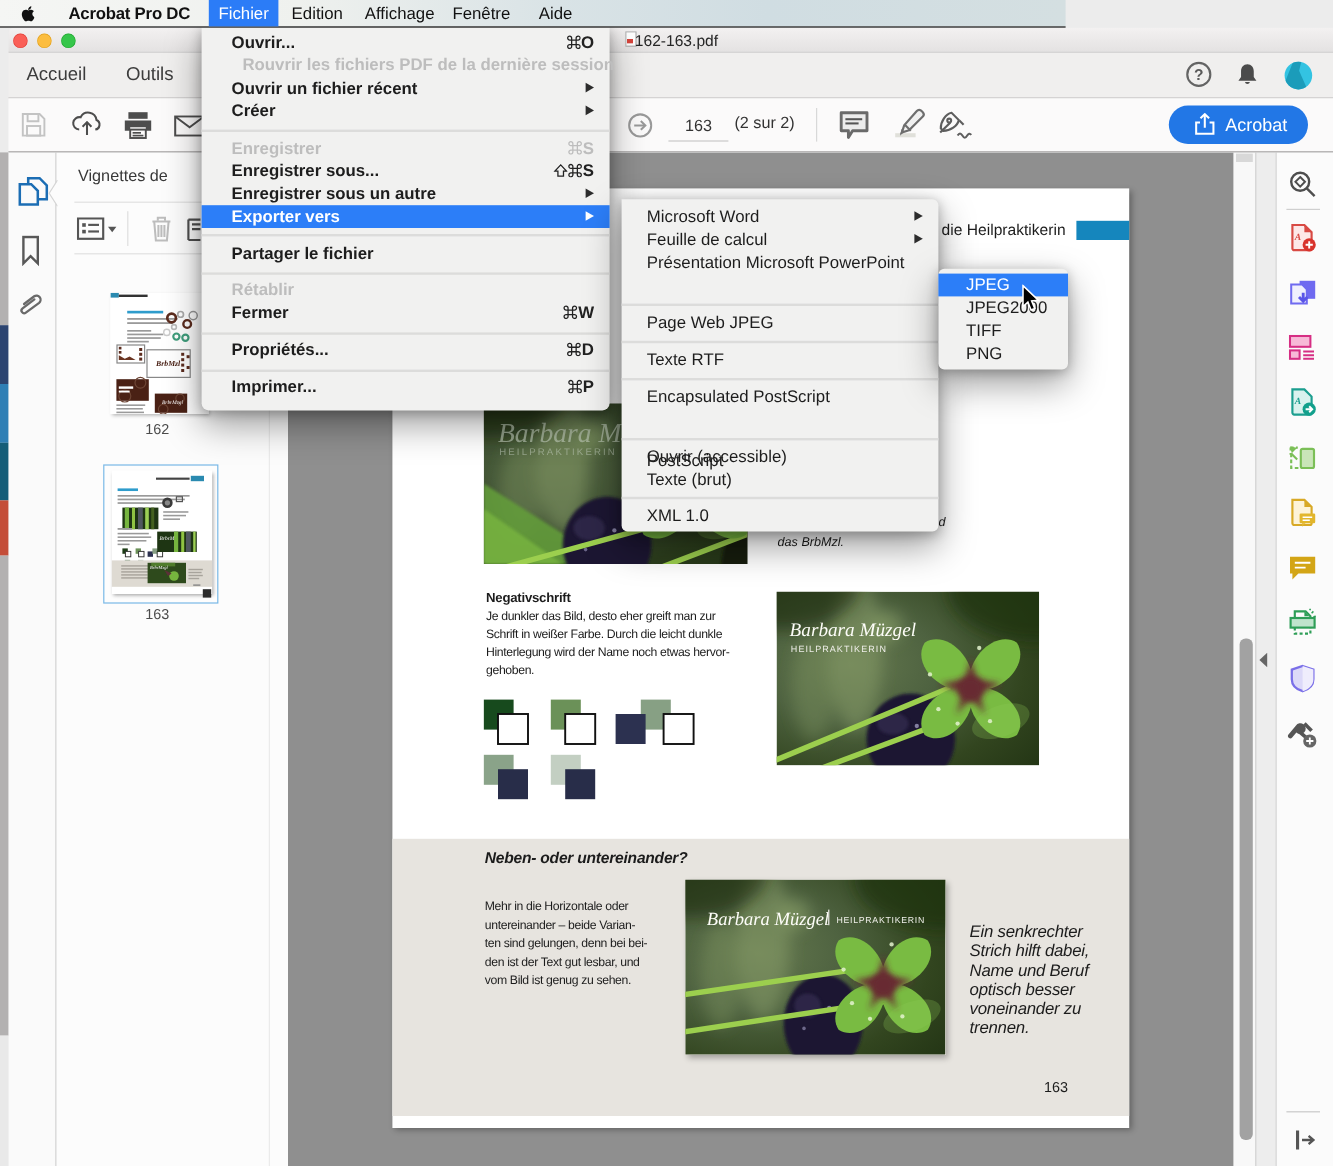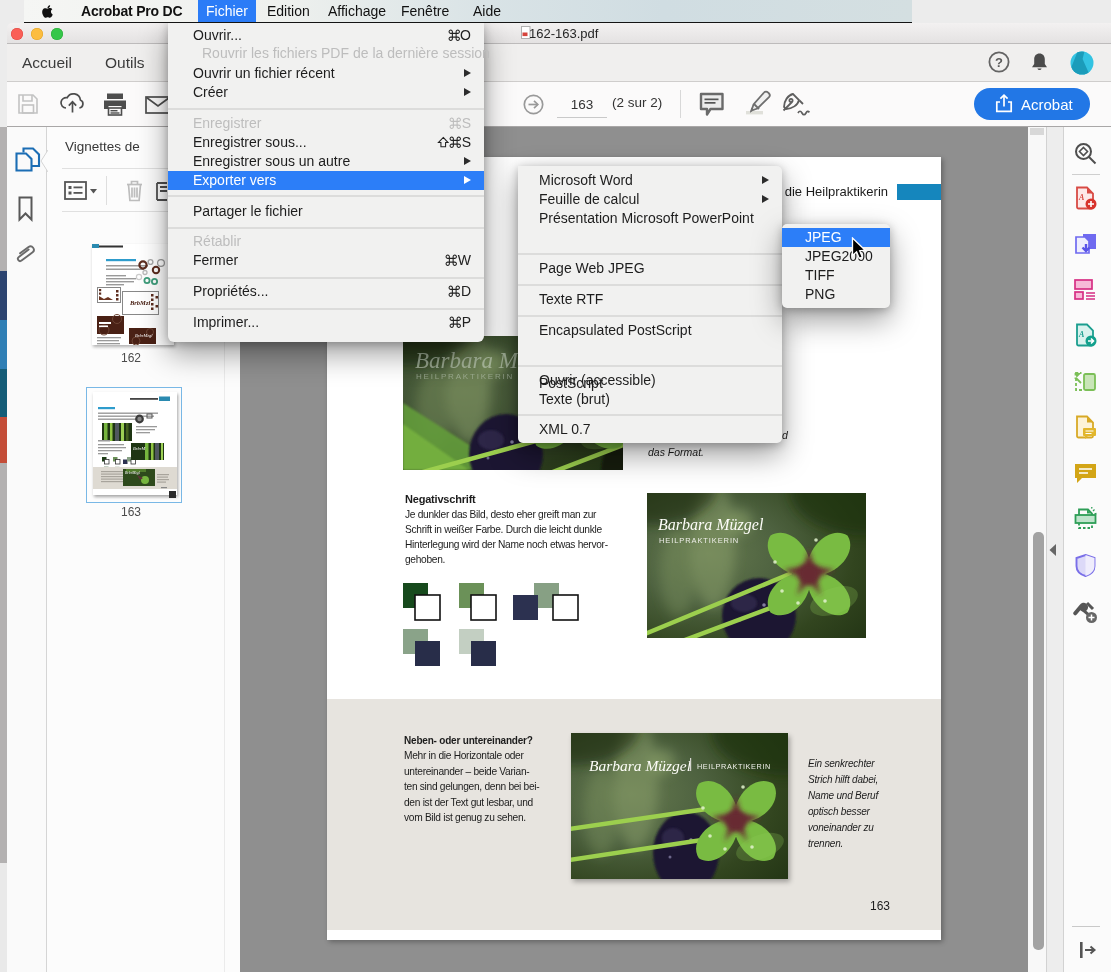--- a/index.html
+++ b/index.html
@@ -1,16 +1,16 @@
 <!DOCTYPE html>
 <html><head><meta charset="utf-8"><style>
 html,body{margin:0;padding:0;}
 body{width:1111px;height:972px;overflow:hidden;font-family:"Liberation Sans",sans-serif;position:relative;background:#ececec;}
 .abs{position:absolute;}
-#menubar{left:0;top:0;width:888px;height:22px;background:linear-gradient(to right,#f5f6f4 0%,#eff1ee 28%,#d9e3e6 52%,#d0dde2 72%,#d4dfe1 100%);border-bottom:1px solid #141414;z-index:90;margin-left:24px;}
+#menubar{left:0;top:0;width:888px;height:22px;background:linear-gradient(to right,#f5f6f4 0%,#eff1ee 28%,#d9e3e6 52%,#d0dde2 72%,#d4dfe1 100%);border-bottom:1px solid #141414;z-index:90;}
 #menubar .mi{position:absolute;top:0;height:22px;line-height:23px;font-size:14px;color:#111;}
 #titlebar{left:7px;top:23px;width:1104px;height:20px;background:linear-gradient(#f3f1f1,#e4e2e2);border-bottom:1px solid #bdbbbb;border-top-left-radius:5px;z-index:10;}
 .tl{position:absolute;top:28px;width:12px;height:12px;border-radius:50%;z-index:11;}
 #tabtext{position:absolute;left:529px;top:23px;height:20px;line-height:21px;font-size:13px;color:#262626;z-index:11;}
 #row2{left:7px;top:44px;width:1104px;height:37px;background:#f0efee;border-bottom:1px solid #cfcdcc;z-index:10;}
 #row2 .tab{position:absolute;top:0;height:37px;line-height:38px;font-size:15.5px;color:#3c3c3c;}
 #toolbar{left:7px;top:82px;width:1104px;height:44px;background:#fbfafa;border-bottom:1px solid #a9a7a7;z-index:10;}
 #canvas{left:240px;top:127px;width:788px;height:845px;background:#8f8f8f;z-index:1;}
 #leftrail{left:7px;top:127px;width:40px;height:845px;background:#fafafa;border-right:1px solid #d5d5d5;z-index:3;box-sizing:border-box;}
 #leftpanel{left:47px;top:127px;width:193px;height:845px;background:#fcfcfc;z-index:2;}
@@ -23,21 +23,21 @@
 #beige{position:absolute;left:0;top:542px;width:614px;height:231px;background:#e7e4df;}
 .menu{position:absolute;background:#f1f1f0;box-shadow:0 12px 30px rgba(0,0,0,.38),0 2px 10px rgba(0,0,0,.25);font-size:14px;color:#1d1d1d;z-index:60;}
 .menu .it{position:absolute;left:0;width:100%;height:19px;line-height:19.5px;white-space:nowrap;box-sizing:border-box;}
 .menu .dis{color:#bdbdbd;}
 .menu .hl{background:#2c7ef8;color:#fff;}
 .menu .sep{position:absolute;left:0;width:100%;height:2px;background:#dcdcdb;}
 .arr{position:absolute;width:0;height:0;border-left:7px solid #2c2c2c;border-top:4.6px solid transparent;border-bottom:4.6px solid transparent;top:5px;}
 .arrw{border-left-color:#fff !important;}
 .sck{position:absolute;top:0;height:19px;line-height:19.5px;color:#222;}
 .strip{position:absolute;left:0;width:7px;z-index:4;}
-#fichiermenu{left:168px;top:23px;width:316px;height:319px;border-radius:0 0 6px 6px;}
+#fichiermenu{left:168px;top:23px;width:340px;height:319px;border-radius:0 0 6px 6px;font-weight:bold;}
 #fichiermenu .it{padding-left:25px;}
 #expmenu{left:518px;top:166px;width:264px;height:277px;border-radius:5px;border-top-left-radius:0;}
 #expmenu .it{padding-left:21px;}
 #imgmenu{left:782px;top:224px;width:108px;height:84px;border-radius:5px;}
 #imgmenu .it{padding-left:23px;}
 </style></head>
 <body>
 
 <div class="strip" style="top:23px;height:104px;background:#ececec;"></div>
 <div class="strip" style="top:127px;height:144px;background:#b3b1b1;"></div>
@@ -524,21 +524,21 @@
           <circle cx="164" cy="99" r="1.8"></circle>
           <circle cx="194" cy="97" r="1.8"></circle>
           <circle cx="138" cy="53" r="1.8"></circle>
           <circle cx="184" cy="29" r="1.8"></circle>
         </g>
         <text x="12" y="32" font-family="Liberation Serif" font-style="italic" font-size="23" fill="#cdd8c8" opacity="0.6">Barbara Müzgel</text>
         <text x="13" y="43" font-family="Liberation Sans" font-size="8" letter-spacing="1.8" fill="#c4cfbf" opacity="0.55">HEILPRAKTIKERIN</text>
       </svg>
     </div>
 <div class="t" style="left:455px;top:272px;font-style:italic;font-size:10.5px;">d</div>
-<div class="t" style="left:321px;top:289px;font-style:italic;font-size:10.5px;">das Format.</div>
+<div class="t" style="left:321px;top:289px;font-style:italic;font-size:10.5px;">das BrbMzl.</div>
 <div class="t" style="left:78px;top:335px;font-weight:bold;font-size:11px;line-height:14px;letter-spacing:-0.2px;">Negativschrift</div>
 <div class="t" style="left:78px;top:351px;font-size:10.2px;line-height:14.9px;letter-spacing:-0.3px;">Je dunkler das Bild, desto eher greift man zur<br>Schrift in weißer Farbe. Durch die leicht dunkle<br>Hinterlegung wird der Name noch etwas hervor-<br>gehoben.</div>
 <svg width="180" height="90" viewBox="0 0 180 90" style="position:absolute;left:76px;top:424px">
       <rect x="0" y="2" width="25" height="25" fill="#174a1d"></rect>
       <rect x="12" y="14" width="25" height="25" fill="#fff" stroke="#111" stroke-width="1.6"></rect>
       <rect x="56" y="2" width="25" height="25" fill="#6b9158"></rect>
       <rect x="68" y="14" width="25" height="25" fill="#fff" stroke="#111" stroke-width="1.6"></rect>
       <rect x="131" y="2" width="25" height="25" fill="#87a084"></rect>
       <rect x="110" y="14" width="25" height="25" fill="#2c3150"></rect>
       <rect x="150" y="14" width="25" height="25" fill="#fff" stroke="#111" stroke-width="1.6"></rect>
@@ -605,21 +605,21 @@
           <circle cx="135" cy="98" r="1.8"></circle>
           <circle cx="151" cy="110" r="1.8"></circle>
           <circle cx="178" cy="108" r="1.8"></circle>
           <circle cx="128" cy="69" r="1.8"></circle>
           <circle cx="169" cy="47" r="1.8"></circle>
         </g>
         <text x="11" y="37" font-family="Liberation Serif" font-style="italic" font-size="16" fill="#fdfdf8">Barbara Müzgel</text>
         <text x="12" y="50" font-family="Liberation Sans" font-size="7.5" letter-spacing="0.9" fill="#eeeee8">HEILPRAKTIKERIN</text>
       </svg>
     </div>
-<div class="t" style="left:77px;top:577px;font-weight:bold;font-size:10px;line-height:14px;letter-spacing:-0.2px;">Neben- oder untereinander?</div>
+<div class="t" style="left:77px;top:551px;font-weight:bold;font-size:13px;line-height:14px;letter-spacing:-0.2px;font-style:italic;">Neben- oder untereinander?</div>
 <div class="t" style="left:77px;top:591px;font-size:10.2px;line-height:15.6px;letter-spacing:-0.3px;">Mehr in die Horizontale oder<br>untereinander – beide Varian-<br>ten sind gelungen, denn bei bei-<br>den ist der Text gut lesbar, und<br>vom Bild ist genug zu sehen.</div>
 <div class="abs" style="left:244px;top:576px;width:217px;height:146px;overflow:hidden;box-shadow:2px 3px 5px rgba(0,0,0,.3);">
       <svg width="217" height="146" viewBox="0 0 217 146" style="position:absolute;left:0;top:0">
         <defs>
 <radialGradient id="bgC" cx="28%" cy="42%" r="95%">
 <stop offset="0%" stop-color="#64784e"></stop>
             <stop offset="35%" stop-color="#4e6240"></stop>
             <stop offset="70%" stop-color="#32451f"></stop>
             <stop offset="100%" stop-color="#223414"></stop>
 </radialGradient>
@@ -673,21 +673,21 @@
           <circle cx="154" cy="116" r="1.8"></circle>
           <circle cx="181" cy="114" r="1.8"></circle>
           <circle cx="132" cy="75" r="1.8"></circle>
           <circle cx="172" cy="54" r="1.8"></circle>
         </g>
         <text x="18" y="38" font-family="Liberation Serif" font-style="italic" font-size="15.5" fill="#fdfdf8">Barbara Müzgel</text>
         <rect x="119" y="25" width="1.2" height="13" fill="#d5d5cf"></rect>
         <text x="126" y="36" font-family="Liberation Sans" font-size="7.3" letter-spacing="0.6" fill="#f0f0ea">HEILPRAKTIKERIN</text>
       </svg>
     </div>
-<div class="t" style="left:481px;top:599px;font-style:italic;font-size:10px;line-height:15.9px;letter-spacing:-0.2px;">Ein senkrechter<br>Strich hilft dabei,<br>Name und Beruf<br>optisch besser<br>voneinander zu<br>trennen.</div>
+<div class="t" style="left:481px;top:612px;font-style:italic;font-size:14px;line-height:15.9px;letter-spacing:-0.2px;">Ein senkrechter<br>Strich hilft dabei,<br>Name und Beruf<br>optisch besser<br>voneinander zu<br>trennen.</div>
 <div class="t" style="left:543px;top:742px;font-size:12px;">163</div>
 </div>
 <div id="fichiermenu" class="menu">
 <div class="it" style="top:2.5px;">Ouvrir...<span class="sck" style="right:13px;color:#222"><svg width="12.5" height="12.5" viewBox="0 0 14 14" style="vertical-align:-1.5px">
           <path fill="none" stroke="#222" stroke-width="1.2" d="M4.9 4.9 L4.9 3.1 A1.85 1.85 0 1 0 3.1 4.9 L4.9 4.9 M4.9 9.1 L3.1 9.1 A1.85 1.85 0 1 0 4.9 10.9 L4.9 9.1 M9.1 4.9 L10.9 4.9 A1.85 1.85 0 1 0 9.1 3.1 L9.1 4.9 M9.1 9.1 L9.1 10.9 A1.85 1.85 0 1 0 10.9 9.1 L9.1 9.1 M4.9 4.9 H9.1 V9.1 H4.9 Z"></path>
         </svg>O</span></div>
 <div class="it dis" style="top:21px;padding-left:34px;">Rouvrir les fichiers PDF de la dernière session</div>
 <div class="it" style="top:59.5px;">Créer<span class="arr" style="right:13px;"></span></div>
 <div class="it" style="top:40.5px;">Ouvrir un fichier récent<span class="arr" style="right:13px;"></span></div>
 <div class="sep" style="top:84.5px"></div>
@@ -725,21 +725,21 @@
 <div class="it" style="top:92.5px;">Page Web JPEG</div>
 <div class="sep" style="top:118px"></div>
 <div class="it" style="top:123.5px;">Texte RTF</div>
 <div class="sep" style="top:149px"></div>
 <div class="it" style="top:154.5px;">Encapsulated PostScript</div>
 <div class="it" style="top:173.5px;margin-top:34px;">PostScript</div>
 <div class="sep" style="top:199px"></div>
 <div class="it" style="top:204.5px;">Ouvrir (accessible)</div>
 <div class="it" style="top:223.5px;">Texte (brut)</div>
 <div class="sep" style="top:248px"></div>
-<div class="it" style="top:253.5px;">XML 0.7</div>
+<div class="it" style="top:253.5px;">XML 1.0</div>
 </div>
 <div id="imgmenu" class="menu">
 <div class="it hl" style="top:4px;">JPEG</div>
 <div class="it" style="top:23px;">JPEG2000</div>
 <div class="it" style="top:42px;">TIFF</div>
 <div class="it" style="top:61px;">PNG</div>
 </div>
 
 <svg class="abs" style="left:851px;top:237px;z-index:99" width="17" height="24" viewBox="0 0 17 24">
     <path d="M1.5 1 L1.5 18.5 L5.6 14.8 L8.2 21.3 L11.3 20 L8.7 13.7 L14.2 13.2 Z" fill="#000" stroke="#fff" stroke-width="1.3"></path>

